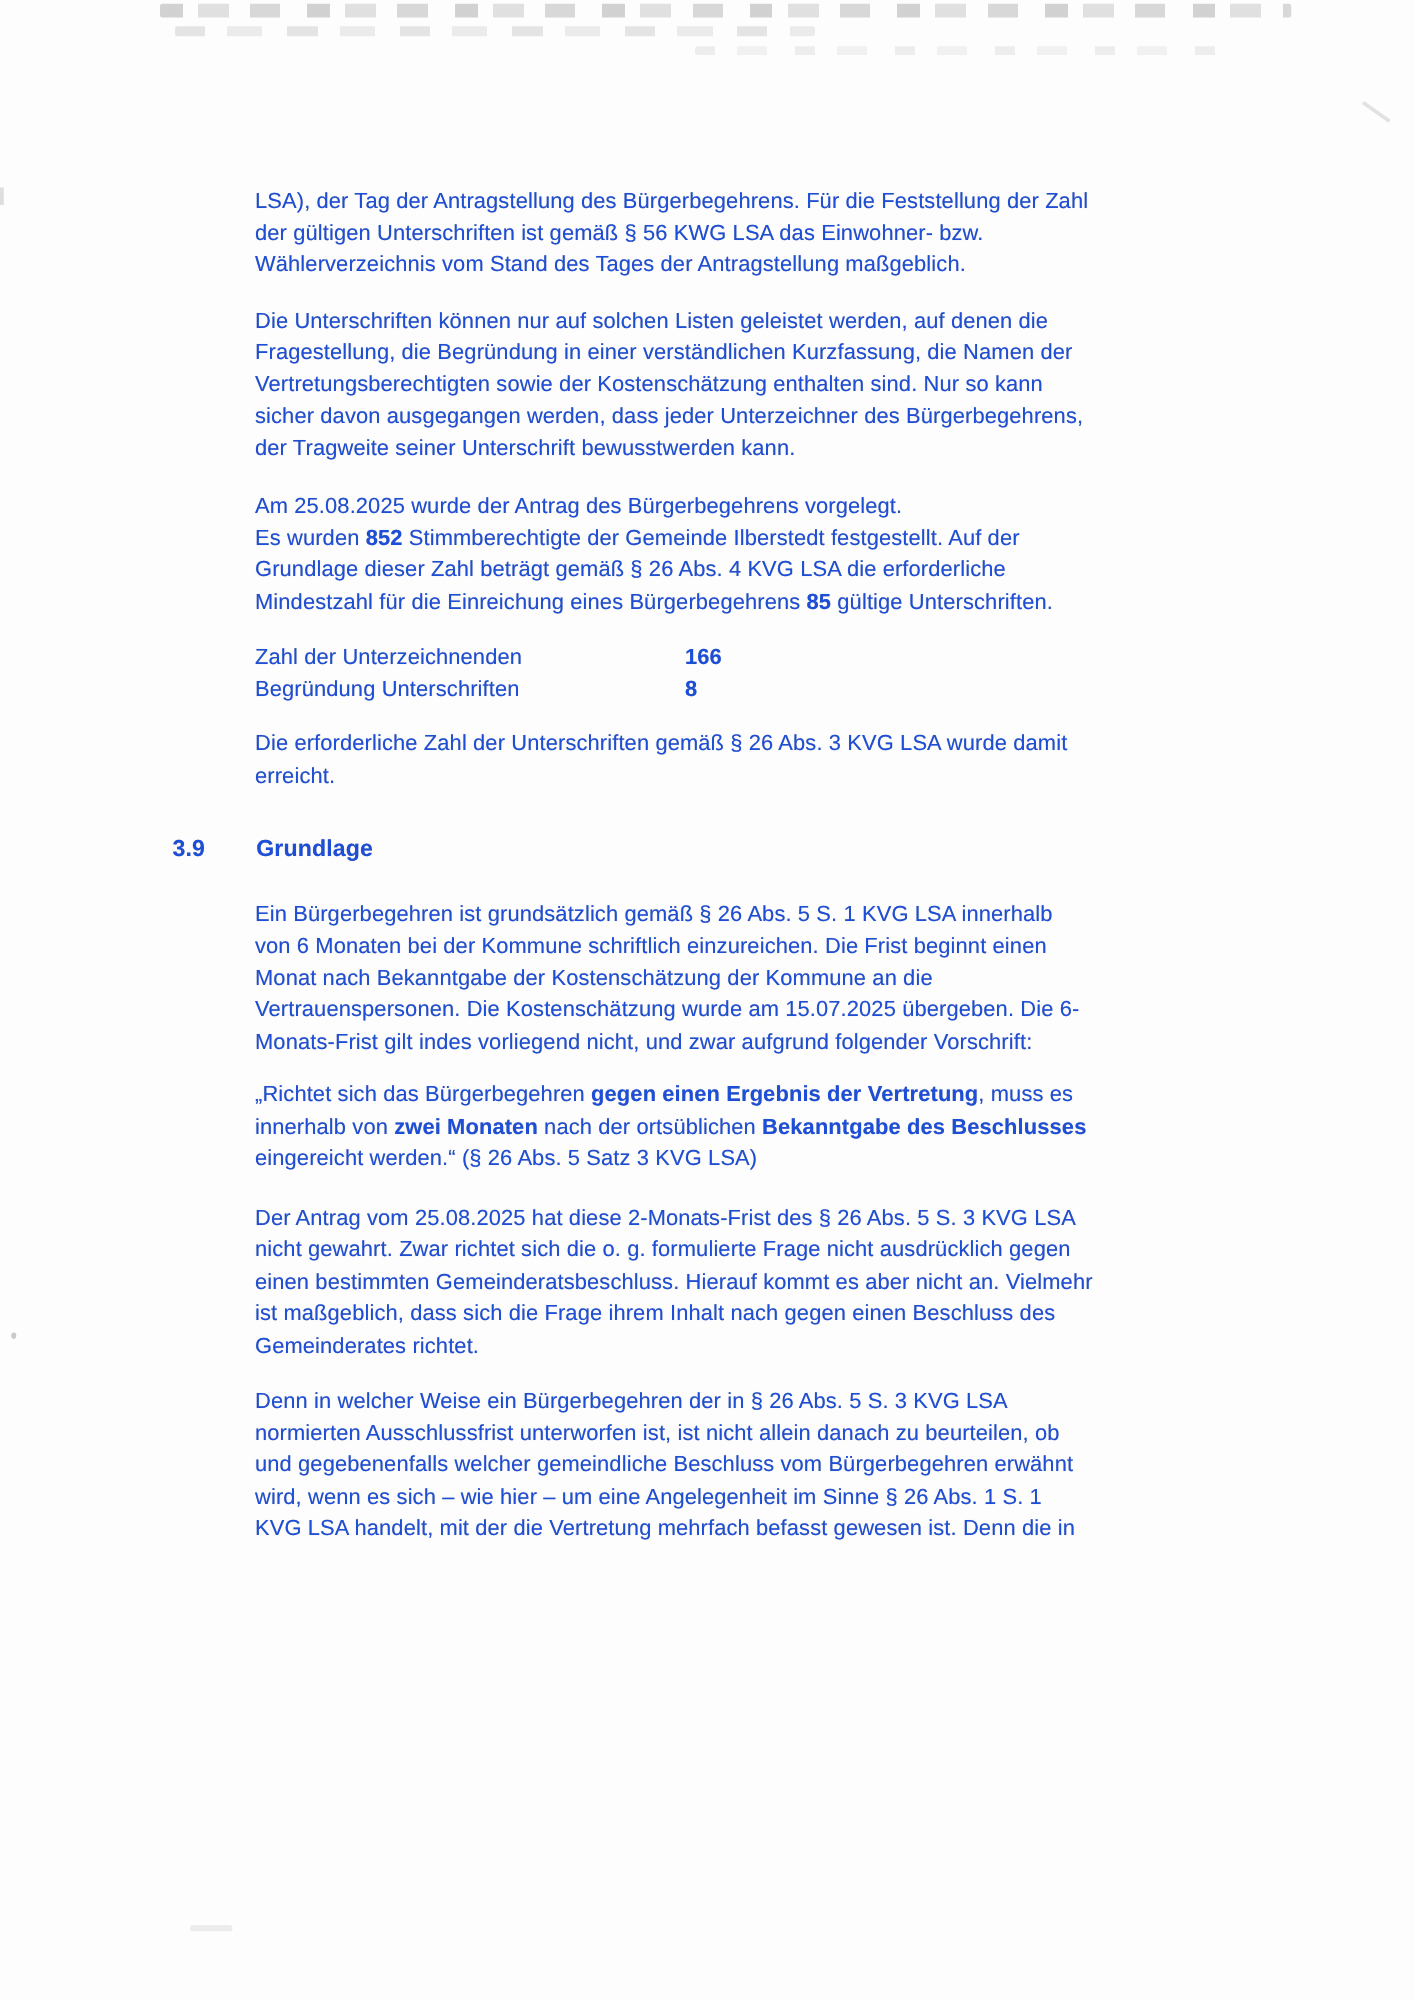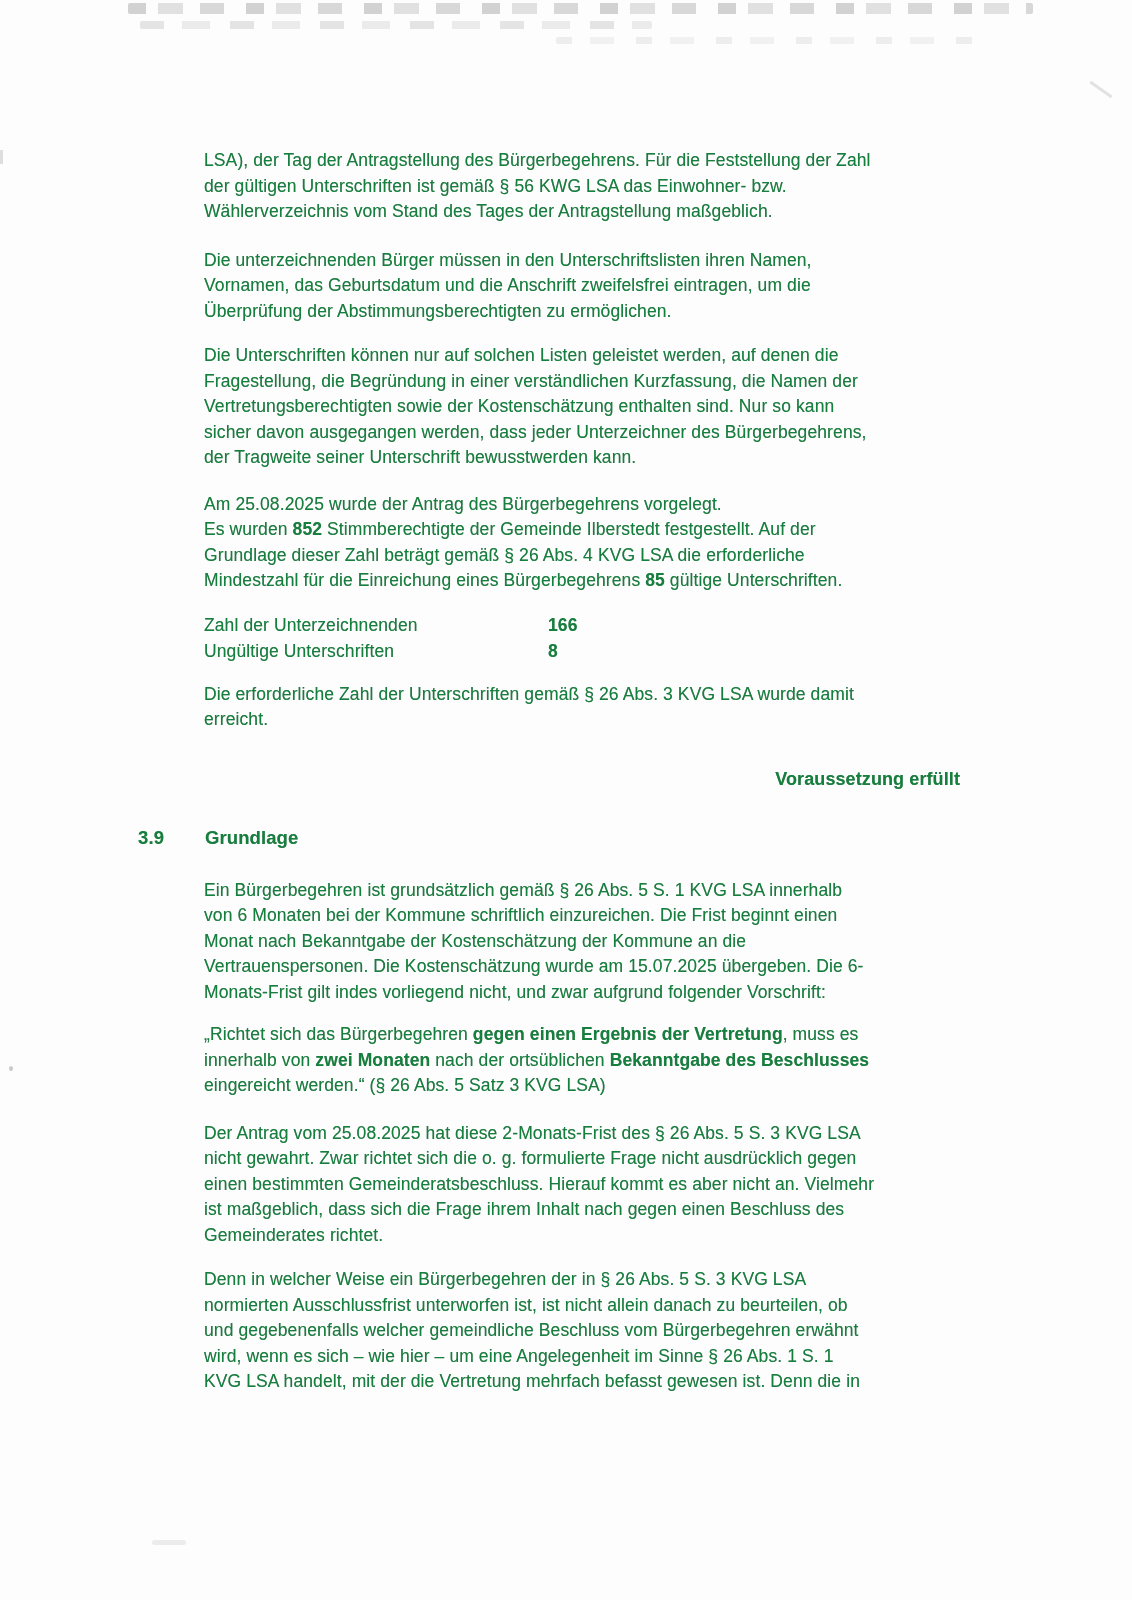--- a/index.html
+++ b/index.html
@@ -7,21 +7,21 @@
     padding: 0;
     background: #ffffff;
   }
   .page {
     position: relative;
     width: 1132px;
     height: 1600px;
     background: #fdfdfd;
     overflow: hidden;
     font-family: "Liberation Sans", "DejaVu Sans", sans-serif;
-    color: #15803d;
+    color: #1d4ed8;
   }
   .content {
     position: absolute;
     left: 204px;
     top: 148px;
     width: 774px;
     font-size: 17.5px;
     line-height: 25.5px;
     letter-spacing: 0.1px;
     text-shadow: 0 0 0.6px rgba(20,20,20,0.35);
@@ -107,51 +107,47 @@
   <div class="artifact speck-bottom"></div>
   <div class="artifact speck-right"></div>
   <div class="artifact left-edge-mark"></div>
 
   <div class="content">
 
     <p class="para"><span>LSA), der Tag der Antragstellung des Bürgerbegehrens. Für die Feststellung der Zahl
 der gültigen Unterschriften ist gemäß § 56 KWG LSA das Einwohner- bzw.
 Wählerverzeichnis vom Stand des Tages der Antragstellung maßgeblich.</span></p>
 
-    <p class="para gap-a"><span>Die unterzeichnenden Bürger müssen in den Unterschriftslisten ihren Namen,
-Vornamen, das Geburtsdatum und die Anschrift zweifelsfrei eintragen, um die
-Überprüfung der Abstimmungsberechtigten zu ermöglichen.</span></p>
 
     <p class="para gap-b"><span>Die Unterschriften können nur auf solchen Listen geleistet werden, auf denen die
 Fragestellung, die Begründung in einer verständlichen Kurzfassung, die Namen der
 Vertretungsberechtigten sowie der Kostenschätzung enthalten sind. Nur so kann
 sicher davon ausgegangen werden, dass jeder Unterzeichner des Bürgerbegehrens,
 der Tragweite seiner Unterschrift bewusstwerden kann.</span></p>
 
     <p class="para gap-c"><span>Am 25.08.2025 wurde der Antrag des Bürgerbegehrens vorgelegt.
 Es wurden </span><span class="b">852</span><span> Stimmberechtigte der Gemeinde Ilberstedt festgestellt. Auf der
 Grundlage dieser Zahl beträgt gemäß § 26 Abs. 4 KVG LSA die erforderliche
 Mindestzahl für die Einreichung eines Bürgerbegehrens </span><span class="b">85</span><span> gültige Unterschriften.</span></p>
 
 
     <div class="sig-table">
       <div class="sig-row">
         <span class="sig-label">Zahl der Unterzeichnenden</span>
         <span class="sig-value val-col-a">166</span>
       </div>
       <div class="sig-row">
-        <span class="sig-label">Ungültige Unterschriften</span>
+        <span class="sig-label">Begründung Unterschriften</span>
         <span class="sig-value val-col-a">8</span>
       </div>
     </div>
 
     <p class="para para-after-table"><span>Die erforderliche Zahl der Unterschriften gemäß § 26 Abs. 3 KVG LSA wurde damit
 erreicht.</span></p>
 
-    <div class="status-line">Voraussetzung erfüllt</div>
 
     <div class="section-heading">
       <span class="sec-num">3.9</span><span class="sec-title">Grundlage</span>
     </div>
 
     <p class="para gap-heading-body"><span>Ein Bürgerbegehren ist grundsätzlich gemäß § 26 Abs. 5 S. 1 KVG LSA innerhalb
 von 6 Monaten bei der Kommune schriftlich einzureichen. Die Frist beginnt einen
 Monat nach Bekanntgabe der Kostenschätzung der Kommune an die
 Vertrauenspersonen. Die Kostenschätzung wurde am 15.07.2025 übergeben. Die 6-
 Monats-Frist gilt indes vorliegend nicht, und zwar aufgrund folgender Vorschrift:</span></p>

